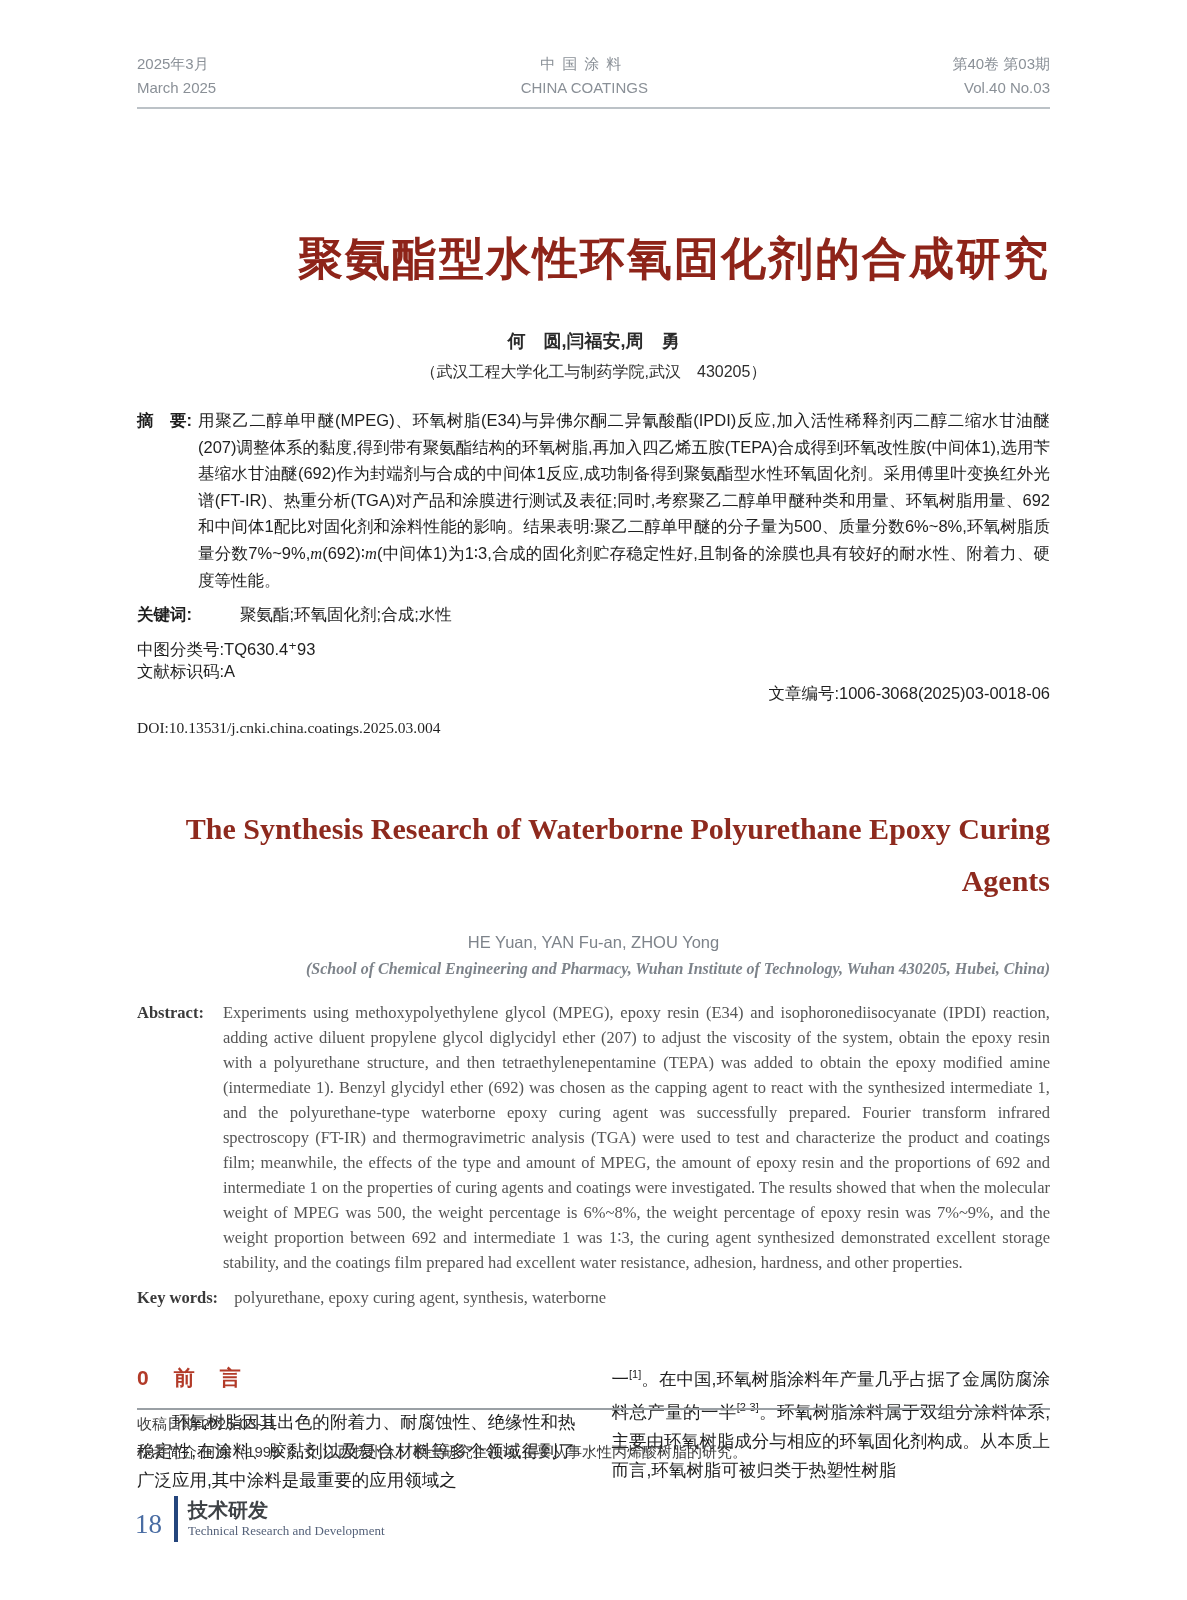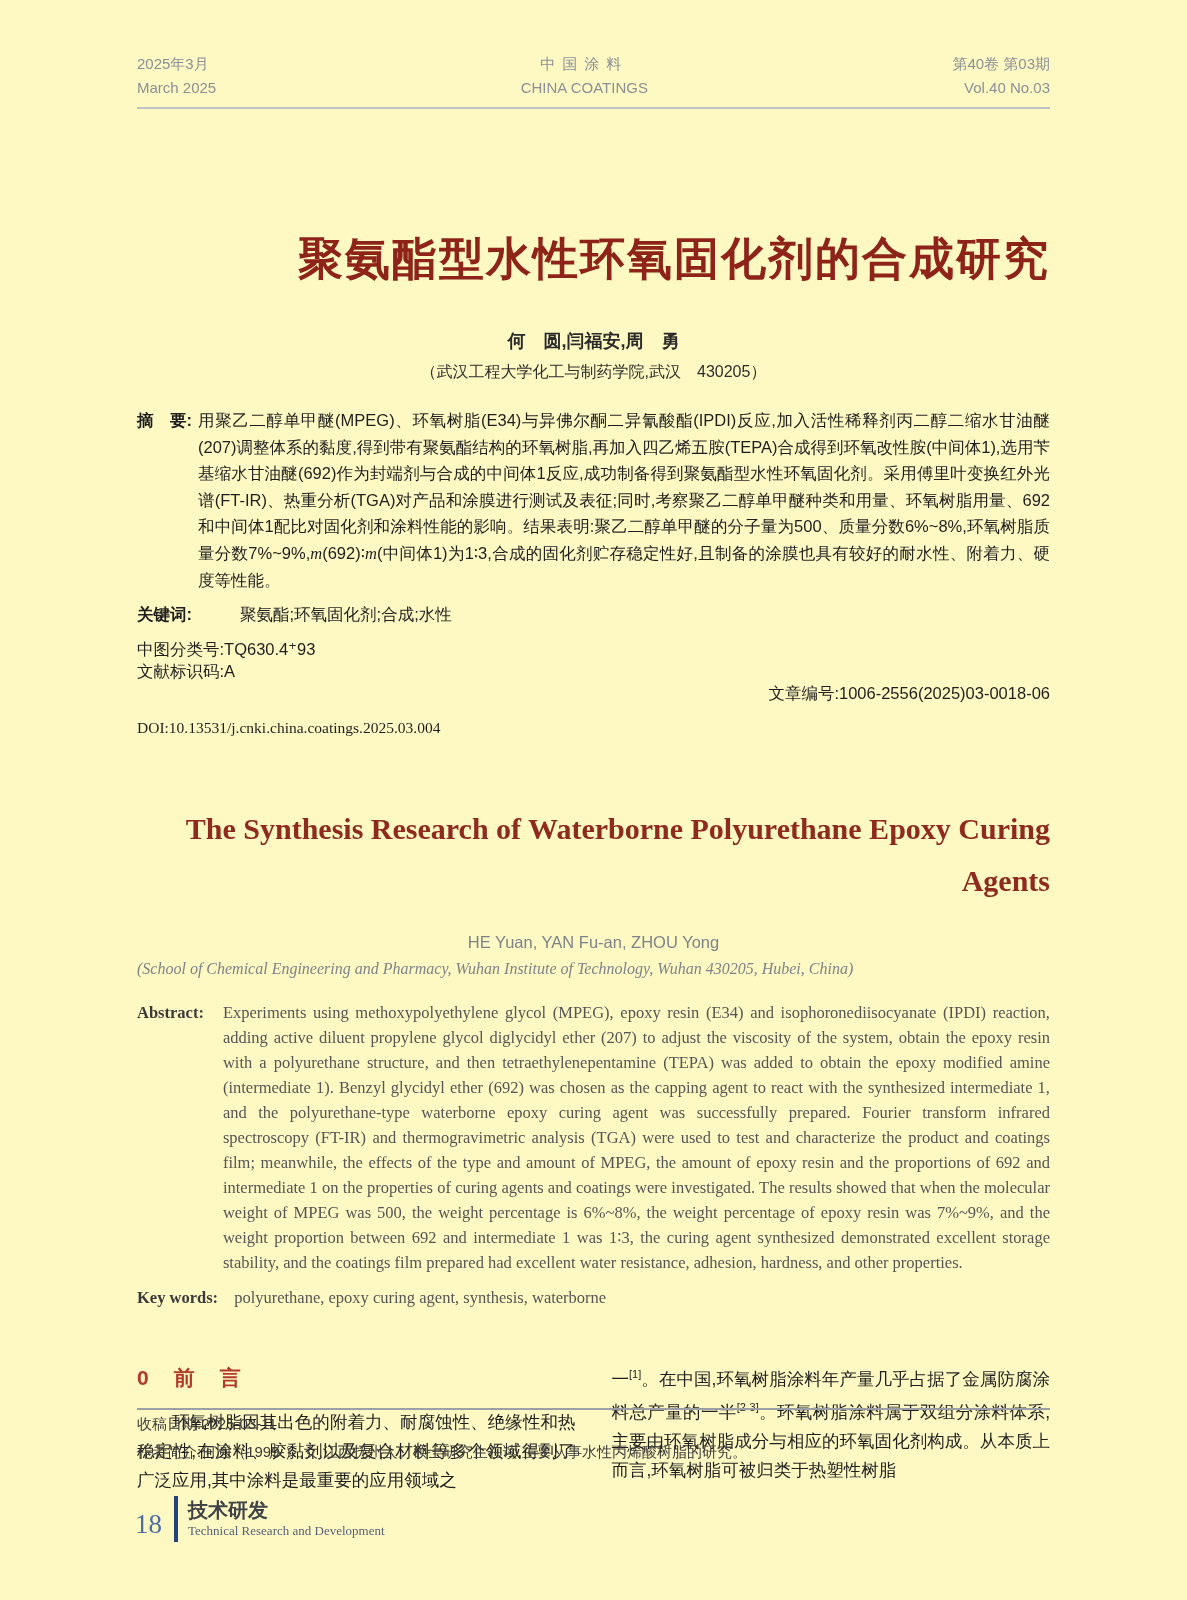--- a/index.html
+++ b/index.html
@@ -1,21 +1,21 @@
 <!DOCTYPE html>
 <html><head>
 <meta charset="utf-8">
 <style>
   * { margin:0; padding:0; box-sizing:border-box; }
   html,body { background:#e8e8e8; }
   .page {
     position:relative;
     width:1187px; height:1600px;
     margin:0 auto;
-    background:#fef9c3;
+    background:#ffffff;
     overflow:hidden;
     font-family:"Liberation Sans","DejaVu Sans",sans-serif;
     color:#232323;
     padding:52px 137px 0 137px;
   }
 
   
   .journal-header{
     display:flex; justify-content:space-between; align-items:flex-end;
     color:#8a9097; font-size:15px; line-height:24px;
@@ -75,23 +75,23 @@
     margin-top:66px; text-align:right;
     font-family:"Liberation Serif","DejaVu Serif",serif;
     font-size:30px; font-weight:700; line-height:52px;
     color:#8e2a1e;
   }
   .authors-en{
     margin-top:26px; text-align:center;
     font-size:16.5px; color:#7d838a;
   }
   .affiliation-en{
-    margin-top:8px; text-align:left;
+    margin-top:8px; text-align:right;
     font-family:"Liberation Serif","DejaVu Serif",serif; font-style:italic;
-    font-size:16px; color:#7d838a;
+    font-size:16px; color:#7d838a;font-weight:bold;
   }
 
   .abstract-en{
     margin-top:22px;
     font-family:"Liberation Serif","DejaVu Serif",serif;
     font-size:16.5px; line-height:25px; color:#555555;
   }
   .abstract-en .label{ color:#3a3a3a; margin-right:19px; }
   .abstract-en .text{ text-align:justify; }
 
@@ -175,21 +175,21 @@
   </div>
 
   <div class="keywords-cn hang">
     <span class="label">关键词:</span>
     <span class="text">聚氨酯;环氧固化剂;合成;水性</span>
   </div>
 
   <div class="class-row">
     <span class="cell-1">中图分类号:TQ630.4⁺93</span>
     <span class="cell-2">文献标识码:A</span>
-    <span class="cell-3">文章编号:1006-2556(2025)03-0018-06</span>
+    <span class="cell-3">文章编号:1006-3068(2025)03-0018-06</span>
   </div>
 
   <div class="doi-line">DOI:10.13531/j.cnki.china.coatings.2025.03.004</div>
 
   <h2 class="title-en">The Synthesis Research of Waterborne Polyurethane Epoxy Curing Agents</h2>
   <div class="authors-en">HE Yuan, YAN Fu-an, ZHOU Yong</div>
   <div class="affiliation-en">(School of Chemical Engineering and Pharmacy, Wuhan Institute of Technology, Wuhan 430205, Hubei, China)</div>
 
   <div class="abstract-en hang">
     <span class="label">Abstract:</span>

